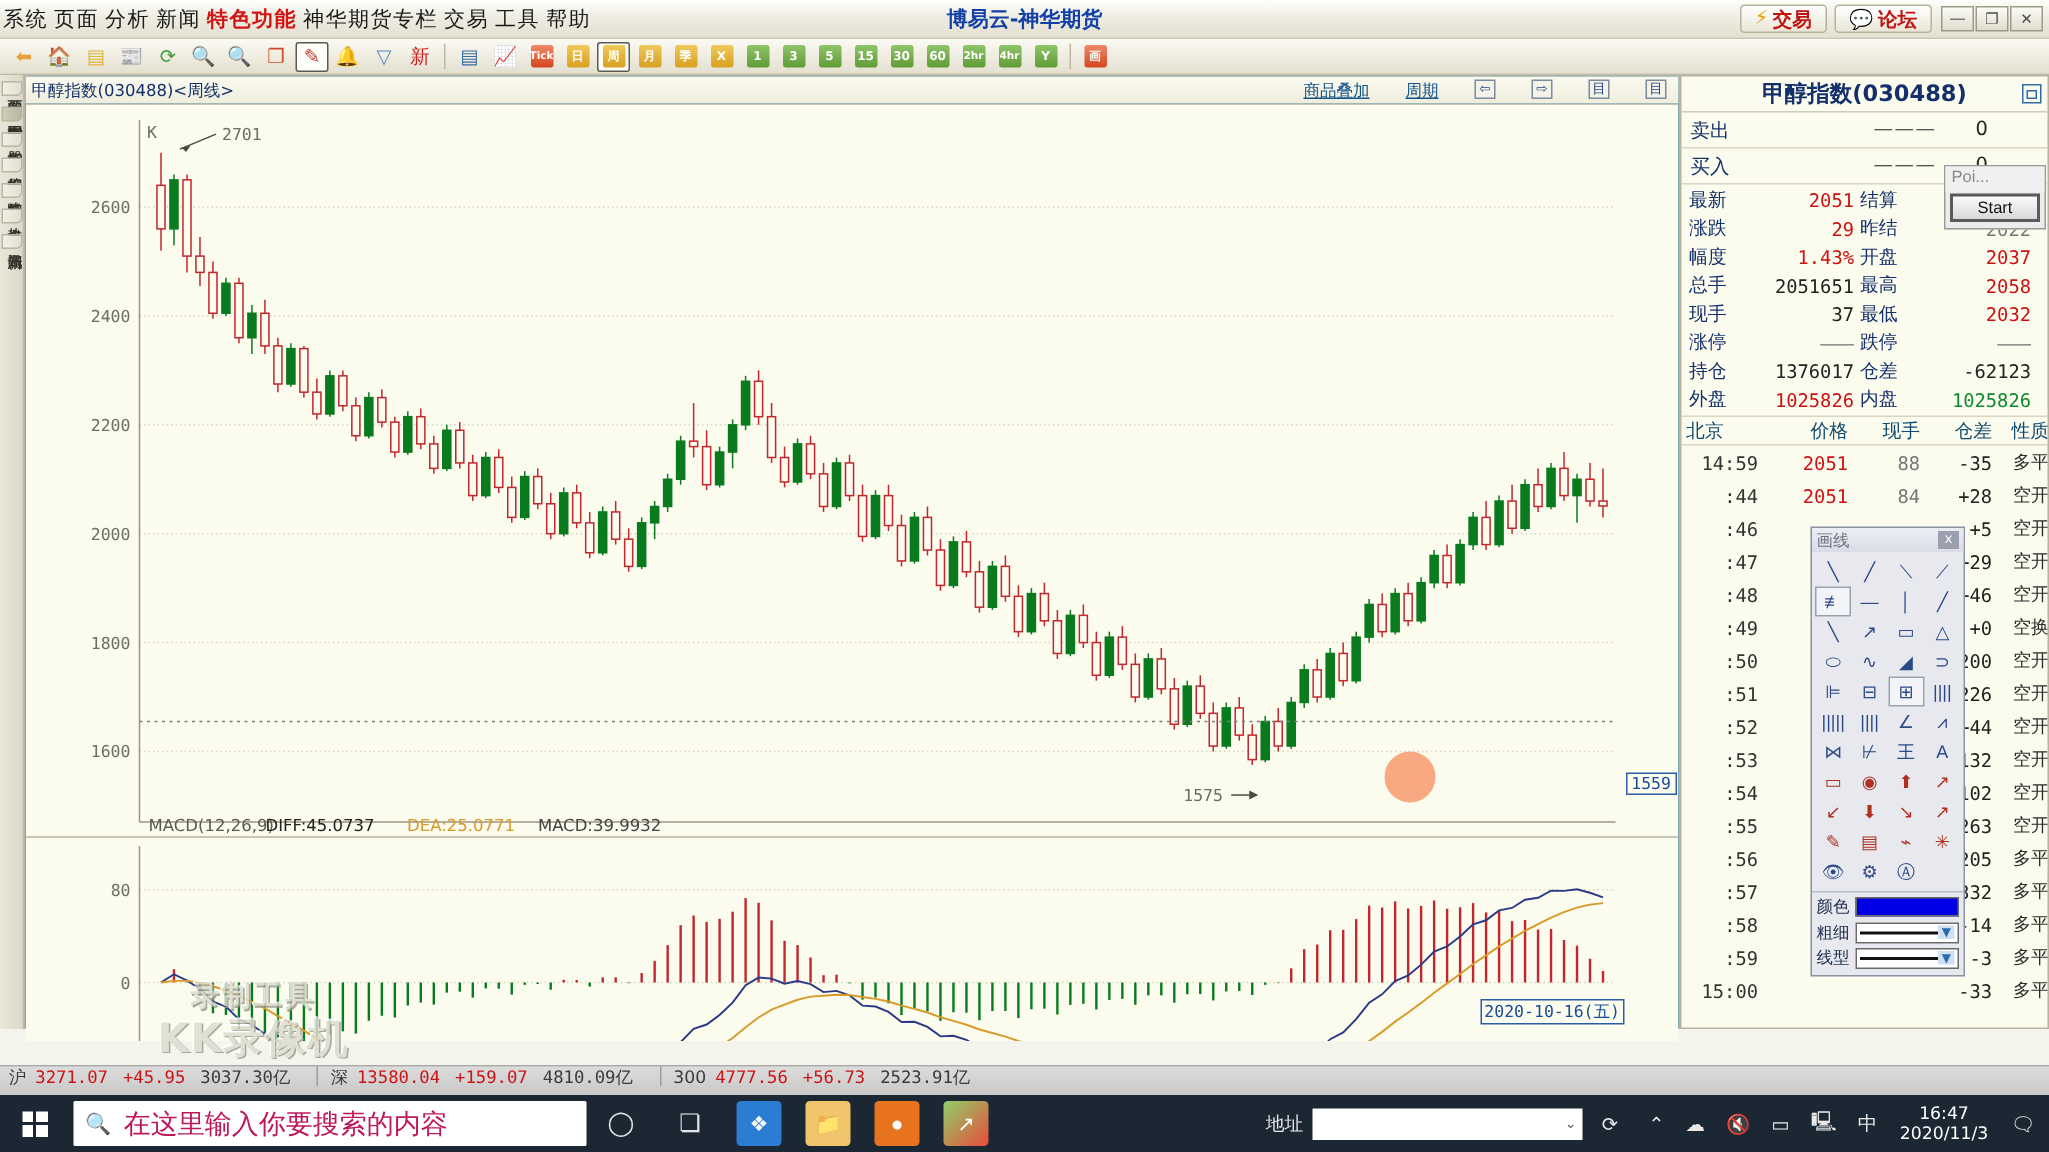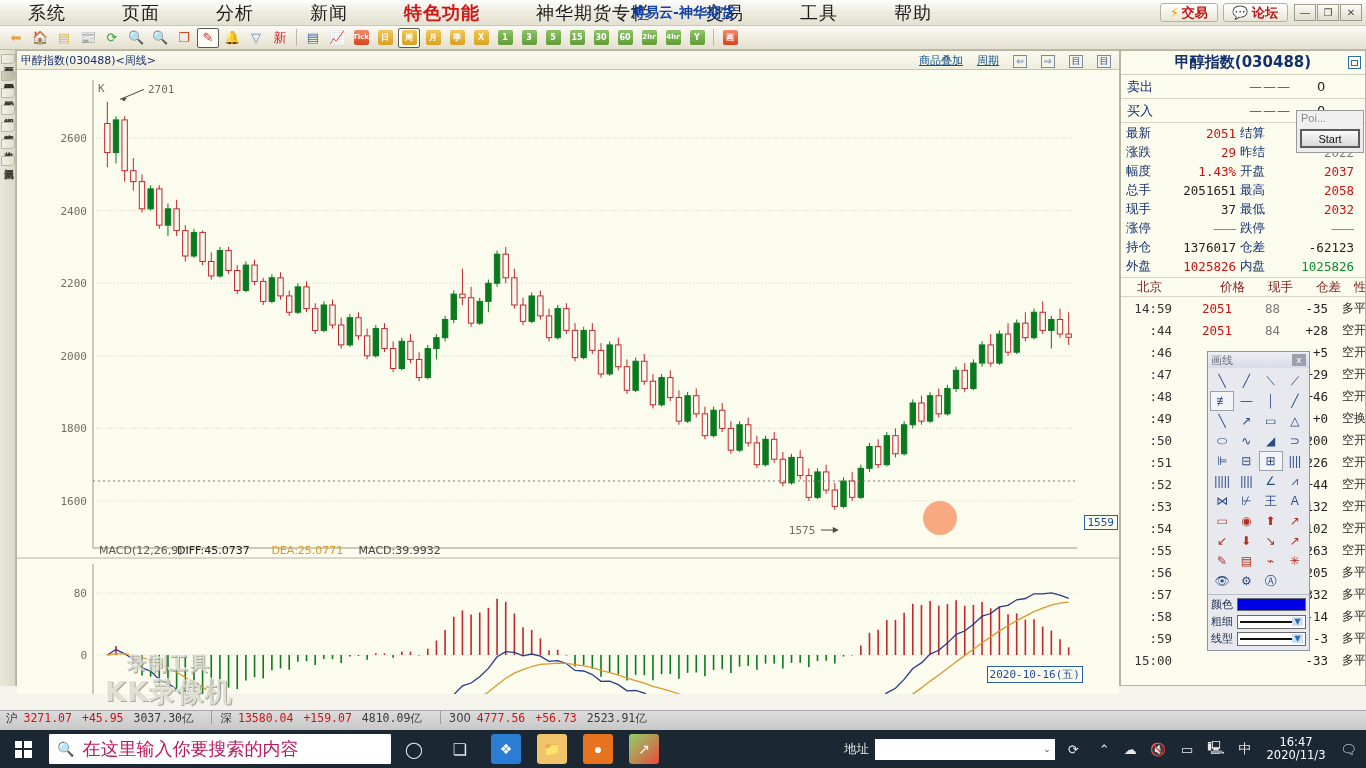--- a/index.html
+++ b/index.html
@@ -10,21 +10,21 @@
     position: relative;
   }
   
   #menubar {
     height: 26px; width: 100%;
     background: linear-gradient(#fdfdfb, #eceade 55%, #e4e1d2);
     border-bottom: 1px solid #c9c6b4;
     display: flex; align-items: center; position: relative;
   }
   .menu-item {
-    font-size: 18px; color: #1a1a1a; padding: 0 28px; cursor: default;
+    font-size: 14px; color: #1a1a1a; padding: 0 2px; cursor: default;
     font-family: "DejaVu Sans", sans-serif; letter-spacing: 1px;
   }
   .menu-item.hot { color: #d41313; font-weight: bold; }
   #app-title {
     position: absolute; left: 0; right: 0; text-align: center;
     font-size: 14px; color: #1240a8; font-weight: bold; pointer-events: none;
     font-family: "DejaVu Sans", sans-serif;
   }
   #menu-right { margin-left: auto; display: flex; align-items: center; padding-right: 4px; z-index: 2; }
   .pill-btn {
@@ -81,21 +81,21 @@
   #chartwrap {
     position: absolute; left: 16px; top: 50px; right: 246px; bottom: 82px;
     background: #0369a1; border: 1px solid #b6b3a1;
   }
   #chart-header {
     height: 19px; background: linear-gradient(#fbfaf0,#efeddc);
     border-bottom: 1px solid #c6c3b1; display: flex; align-items: center;
     padding: 0 4px; font-size: 11px; color: #24386e; position: relative;
   }
   #chart-header .ttl { font-family:"DejaVu Sans", sans-serif; color:#15306b; }
-  #chart-header .links { margin-left:auto; display:flex; align-items:flex-end; gap:14px; padding-right:4px; }
+  #chart-header .links { margin-left:auto; display:flex; align-items:flex-start; gap:24px; padding-right:4px; }
   #chart-header .lnk { color:#13558a; text-decoration: underline; font-size:11px; font-family:"DejaVu Sans", sans-serif;}
   .navbtn { width:14px; height:13px; border:1px solid #7d8a9c; background:#f4f3e8;
             font-size:9px; color:#26468c; display:flex;align-items:center;justify-content:center;}
   #plot { position: absolute; left:0; right:0; top:19px; bottom:0; }
   svg.chartsvg { display:block; }
   .axlabel { font-family:"DejaVu Sans Mono", monospace; font-size: 11px; fill: #6e6e62; }
   .xlabel { font-family:"DejaVu Sans Mono", monospace; font-size: 10px; fill: #6e6e62; }
   .macdtxt { font-family:"DejaVu Sans", sans-serif; font-size: 11px; }
   
   #pricetag {
@@ -142,22 +142,22 @@
   .qg {
     display:grid; grid-template-columns: 42px 72px 42px 76px;
     font-size:12.5px; height:19px; align-items:center; padding:0 5px;
     font-family:"DejaVu Sans", sans-serif;
   }
   .qg .k { color:#14306c; }
   .qg .n { text-align:right; font-family:"DejaVu Sans Mono", monospace; padding-right:4px; }
   .red { color:#cc1212; } .green { color:#0f8a2e; } .gray { color:#777; } .dk { color:#222; }
   #tick-head {
     display:grid; grid-template-columns: 52px 56px 48px 48px 38px;
-    font-size:12.5px; color:#7f1d1d; height:19px; align-items:center;
-    border-bottom:1px solid #d8d5c2; padding:0 16px; font-family:"DejaVu Sans", sans-serif;
+    font-size:12.5px; color:#0c4a6e; height:19px; align-items:center;
+    border-bottom:1px solid #d8d5c2; padding:0 3px; font-family:"DejaVu Sans", sans-serif;
   }
   #tick-head span:nth-child(n+2){ text-align:right; }
   .tick {
     display:grid; grid-template-columns: 52px 56px 48px 48px 38px;
     font-size:12.5px; height:22px; align-items:center; padding:0 3px;
     font-family:"DejaVu Sans Mono", monospace;
   }
   .tick span:nth-child(n+2){ text-align:right; }
   .tick .t { color:#333; text-align:right; padding-right:4px;}
   .tick .nat { font-family:"DejaVu Sans", sans-serif; color:#2a2a2a; text-align:right; font-size:12px;}

